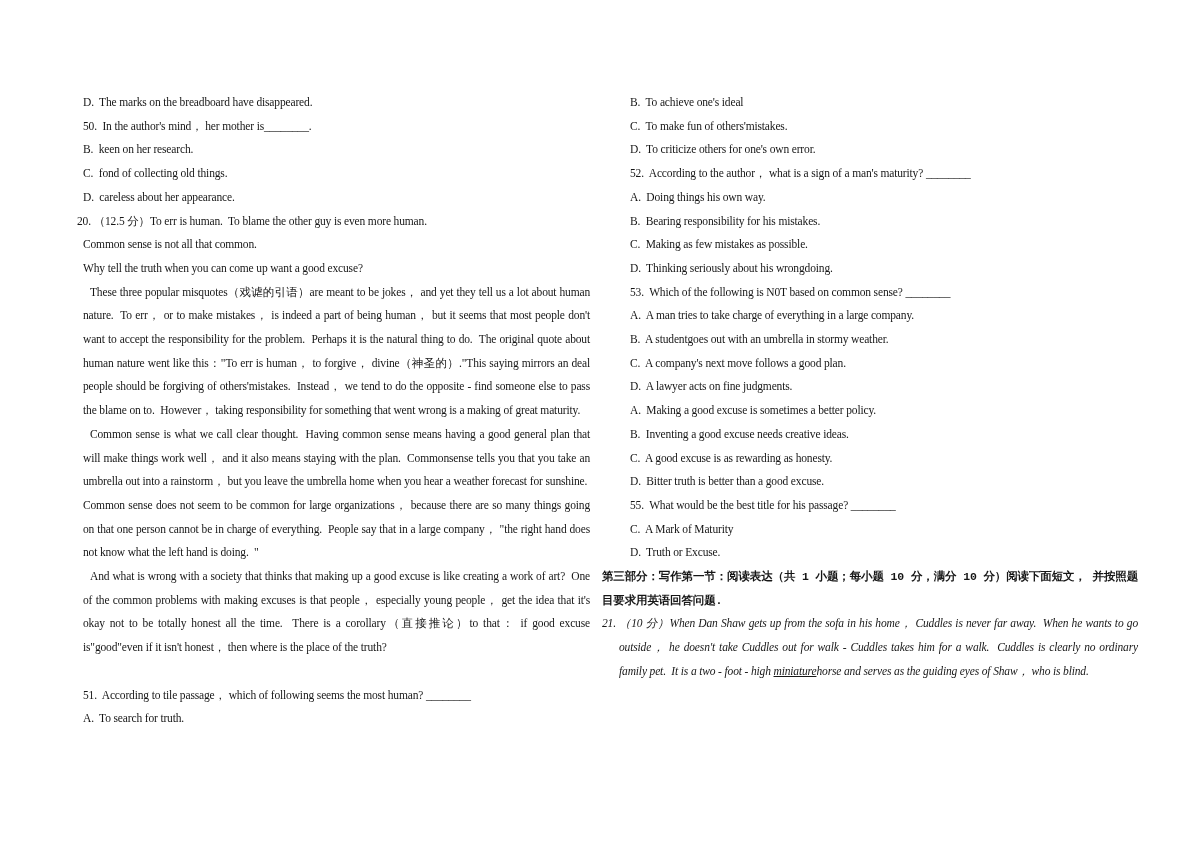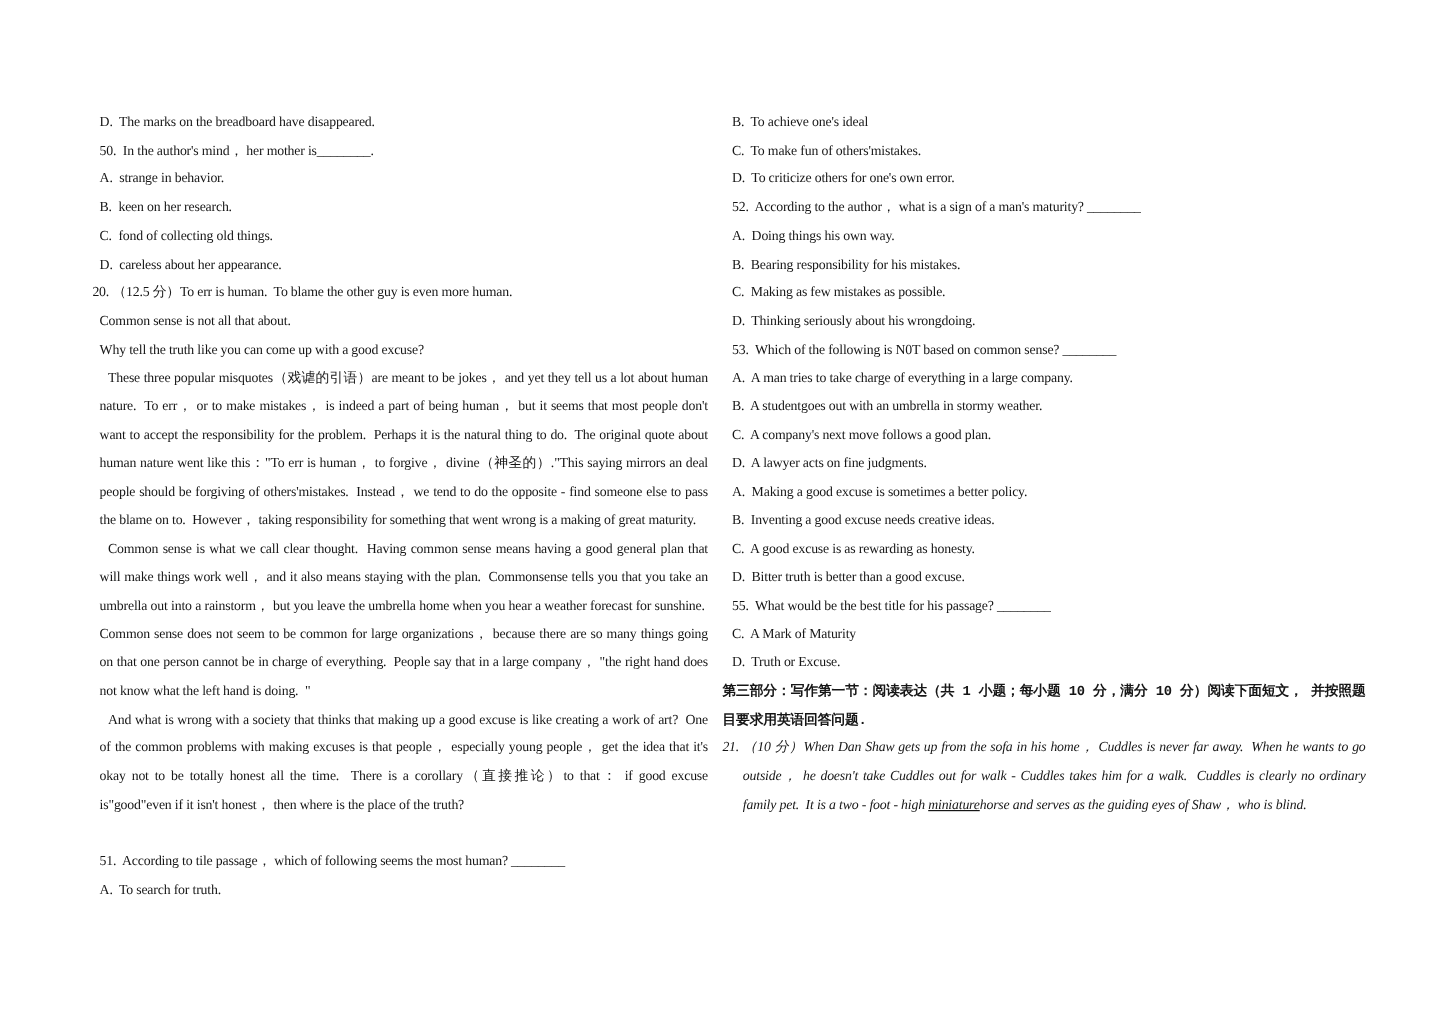--- a/index.html
+++ b/index.html
@@ -16,21 +16,21 @@
     position: absolute;
     top: 91px;
     font-size: 11.5px;
     line-height: 23.7px;
     letter-spacing: -0.15px;
   }
   .col.left  { left: 62px;  width: 528px; }
   .col.right { left: 602px; width: 536px; }
 
   .left  .ln { padding-left: 21px; }
-  .right .ln { padding-left: 8px; }
+  .right .ln { padding-left: 8px; margin-left: 20px; }
 
   .item { padding-left: 0; margin-left: 15px; }
 
   .para {
     padding-left: 21px;
     text-indent: 7px;
     text-align: justify;
   }
   .hang {
     padding-left: 17px;
@@ -47,27 +47,26 @@
   .u { text-decoration: underline; }
 </style>
 </head>
 <body>
 
 <div class="page">
 
   <div class="col left">
     <div class="ln">D.&nbsp; The marks on the breadboard have disappeared.</div>
     <div class="ln">50.&nbsp; In the author's mind， her mother is________.</div>
-    <div class="ln">A.&nbsp; strange in behavior.</div>
     <div class="ln">B.&nbsp; keen on her research.</div>
     <div class="ln">C.&nbsp; fond of collecting old things.</div>
     <div class="ln">D.&nbsp; careless about her appearance.</div>
     <div class="item">20.&nbsp;（12.5 分）To err is human.&nbsp; To blame the other guy is even more human.</div>
-    <div class="ln">Common sense is not all that about.</div>
-    <div class="ln">Why tell the truth like you can come up with a good excuse?</div>
+    <div class="ln">Common sense is not all that common.</div>
+    <div class="ln">Why tell the truth when you can come up want a good excuse?</div>
     <div class="para">These three popular misquotes（戏谑的引语）are meant to be jokes， and yet they tell us a lot about human nature.&nbsp; To err， or to make mistakes， is indeed a part of being human， but it seems that most people don't want to accept the responsibility for the problem.&nbsp; Perhaps it is the natural thing to do.&nbsp; The original quote about human nature went like this："To err is human， to forgive， divine（神圣的）."This saying mirrors an deal people should be forgiving of others'mistakes.&nbsp; Instead， we tend to do the opposite - find someone else to pass the blame on to.&nbsp; However， taking responsibility for something that went wrong is a making of great maturity.</div>
     <div class="para">Common sense is what we call clear thought.&nbsp; Having common sense means having a good general plan that will make things work well， and it also means staying with the plan.&nbsp; Commonsense tells you that you take an umbrella out into a rainstorm， but you leave the umbrella home when you hear a weather forecast for sunshine.&nbsp; Common sense does not seem to be common for large organizations， because there are so many things going on that one person cannot be in charge of everything.&nbsp; People say that in a large company， "the right hand does not know what the left hand is doing.&nbsp; "</div>
     <div class="para">And what is wrong with a society that thinks that making up a good excuse is like creating a work of art?&nbsp; One of the common problems with making excuses is that people， especially young people， get the idea that it's okay not to be totally honest all the time.&nbsp; There is a corollary（直接推论）to that： if good excuse is"good"even if it isn't honest， then where is the place of the truth?</div>
     <div class="blank-line"></div>
     <div class="ln">51.&nbsp; According to tile passage， which of following seems the most human? ________</div>
     <div class="ln">A.&nbsp; To search for truth.</div>
   </div>
 
   <div class="col right">
     <div class="ln">B.&nbsp; To achieve one's ideal</div>

